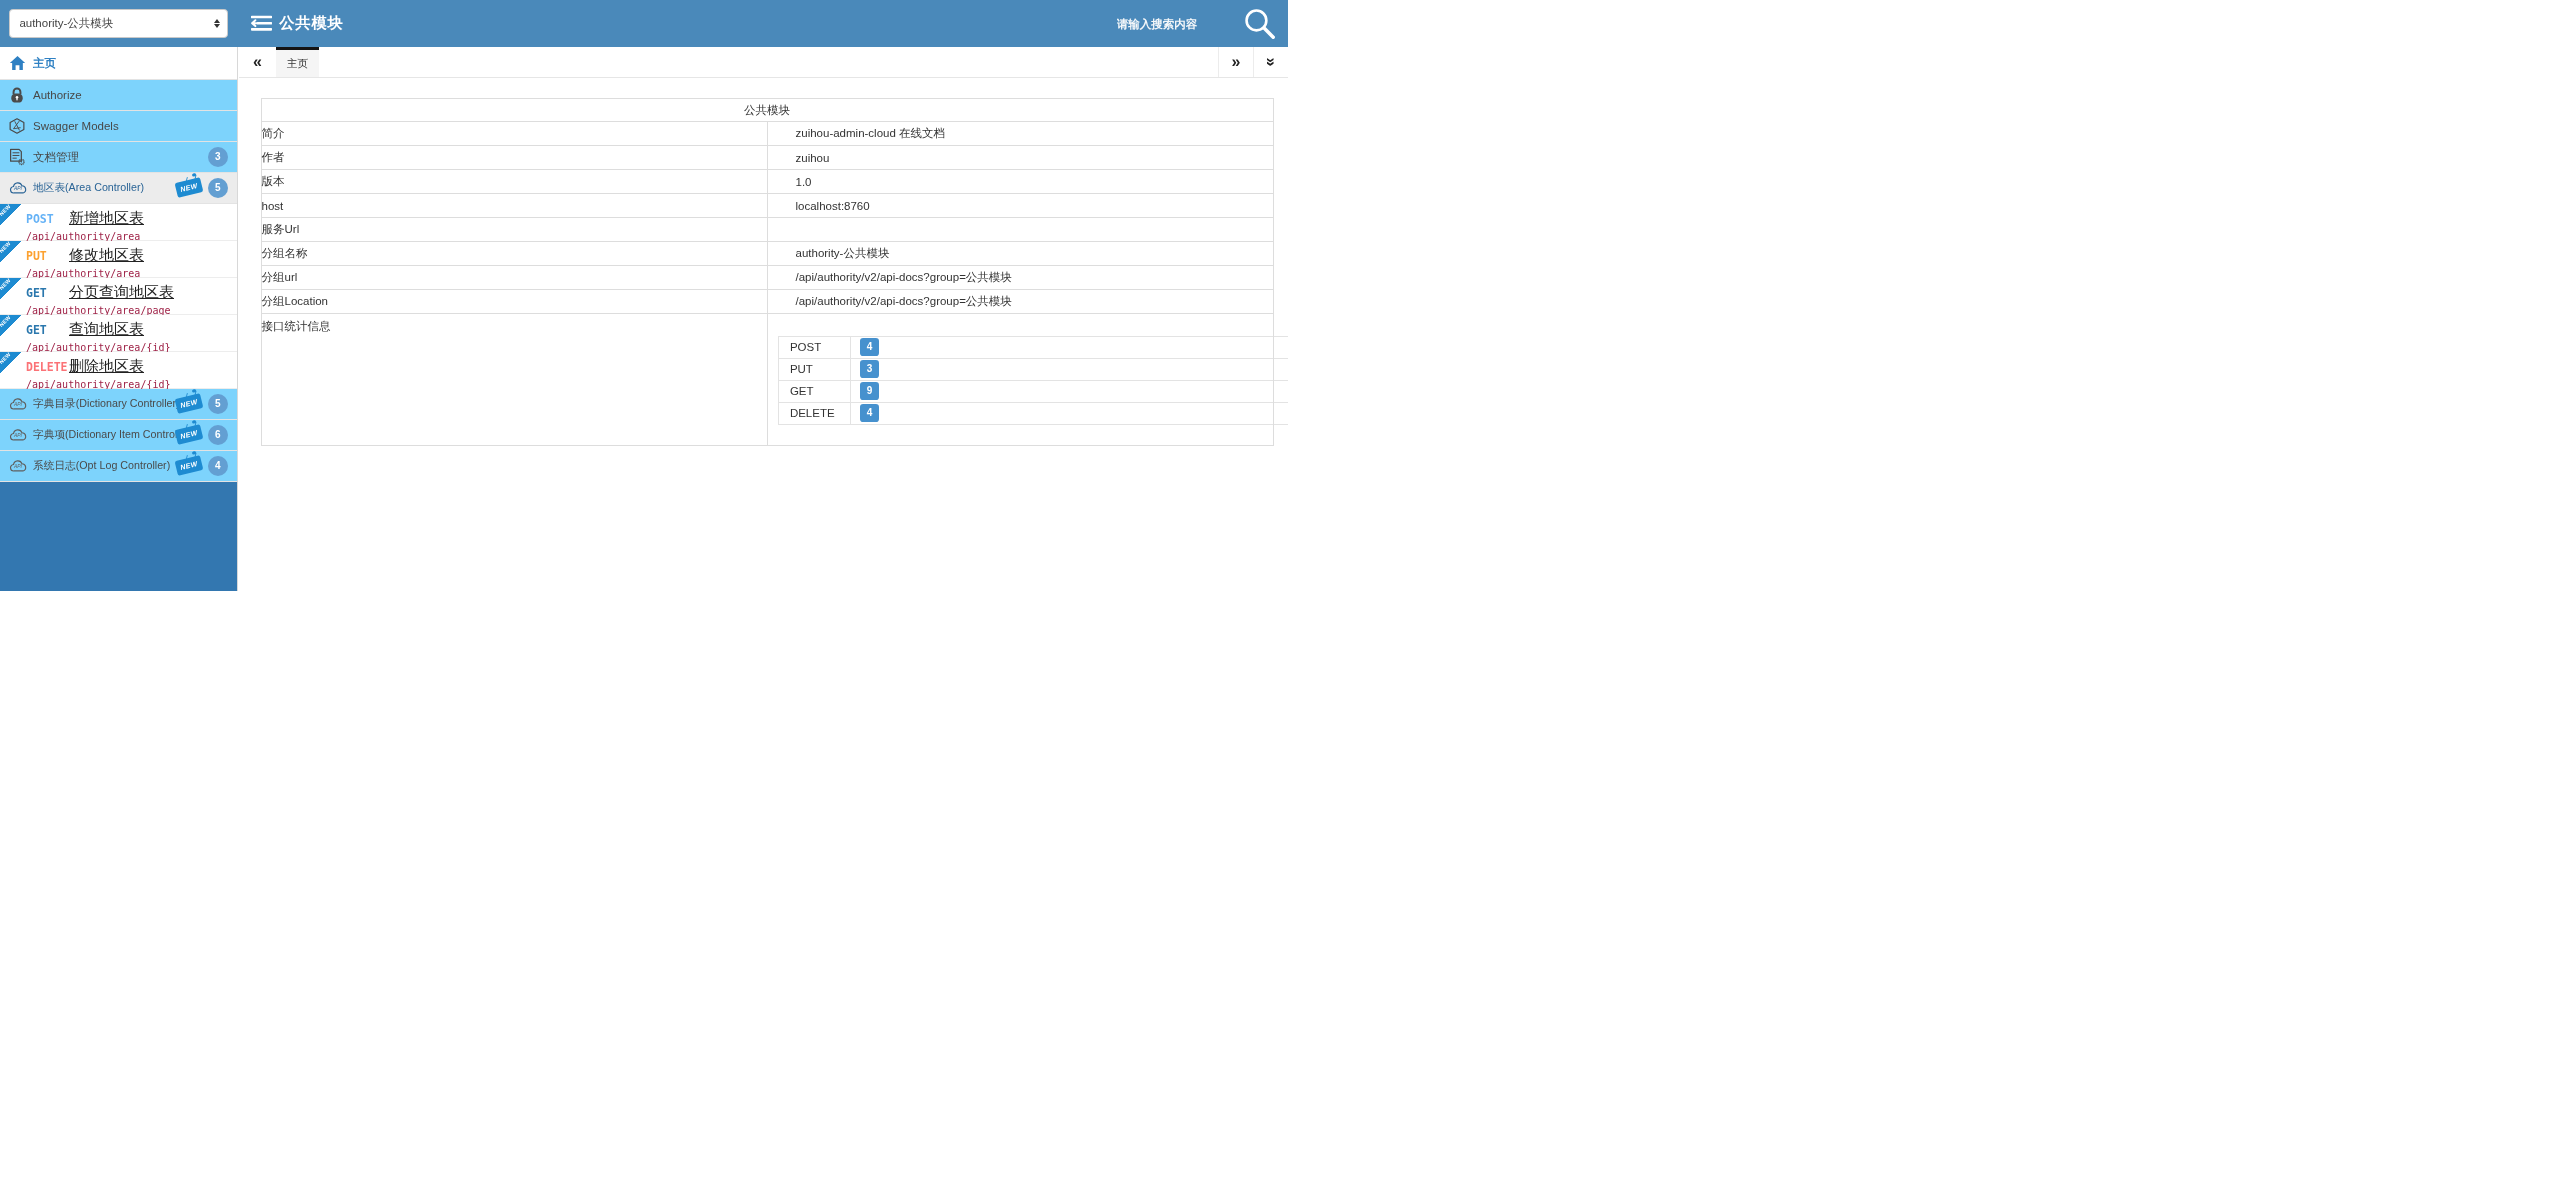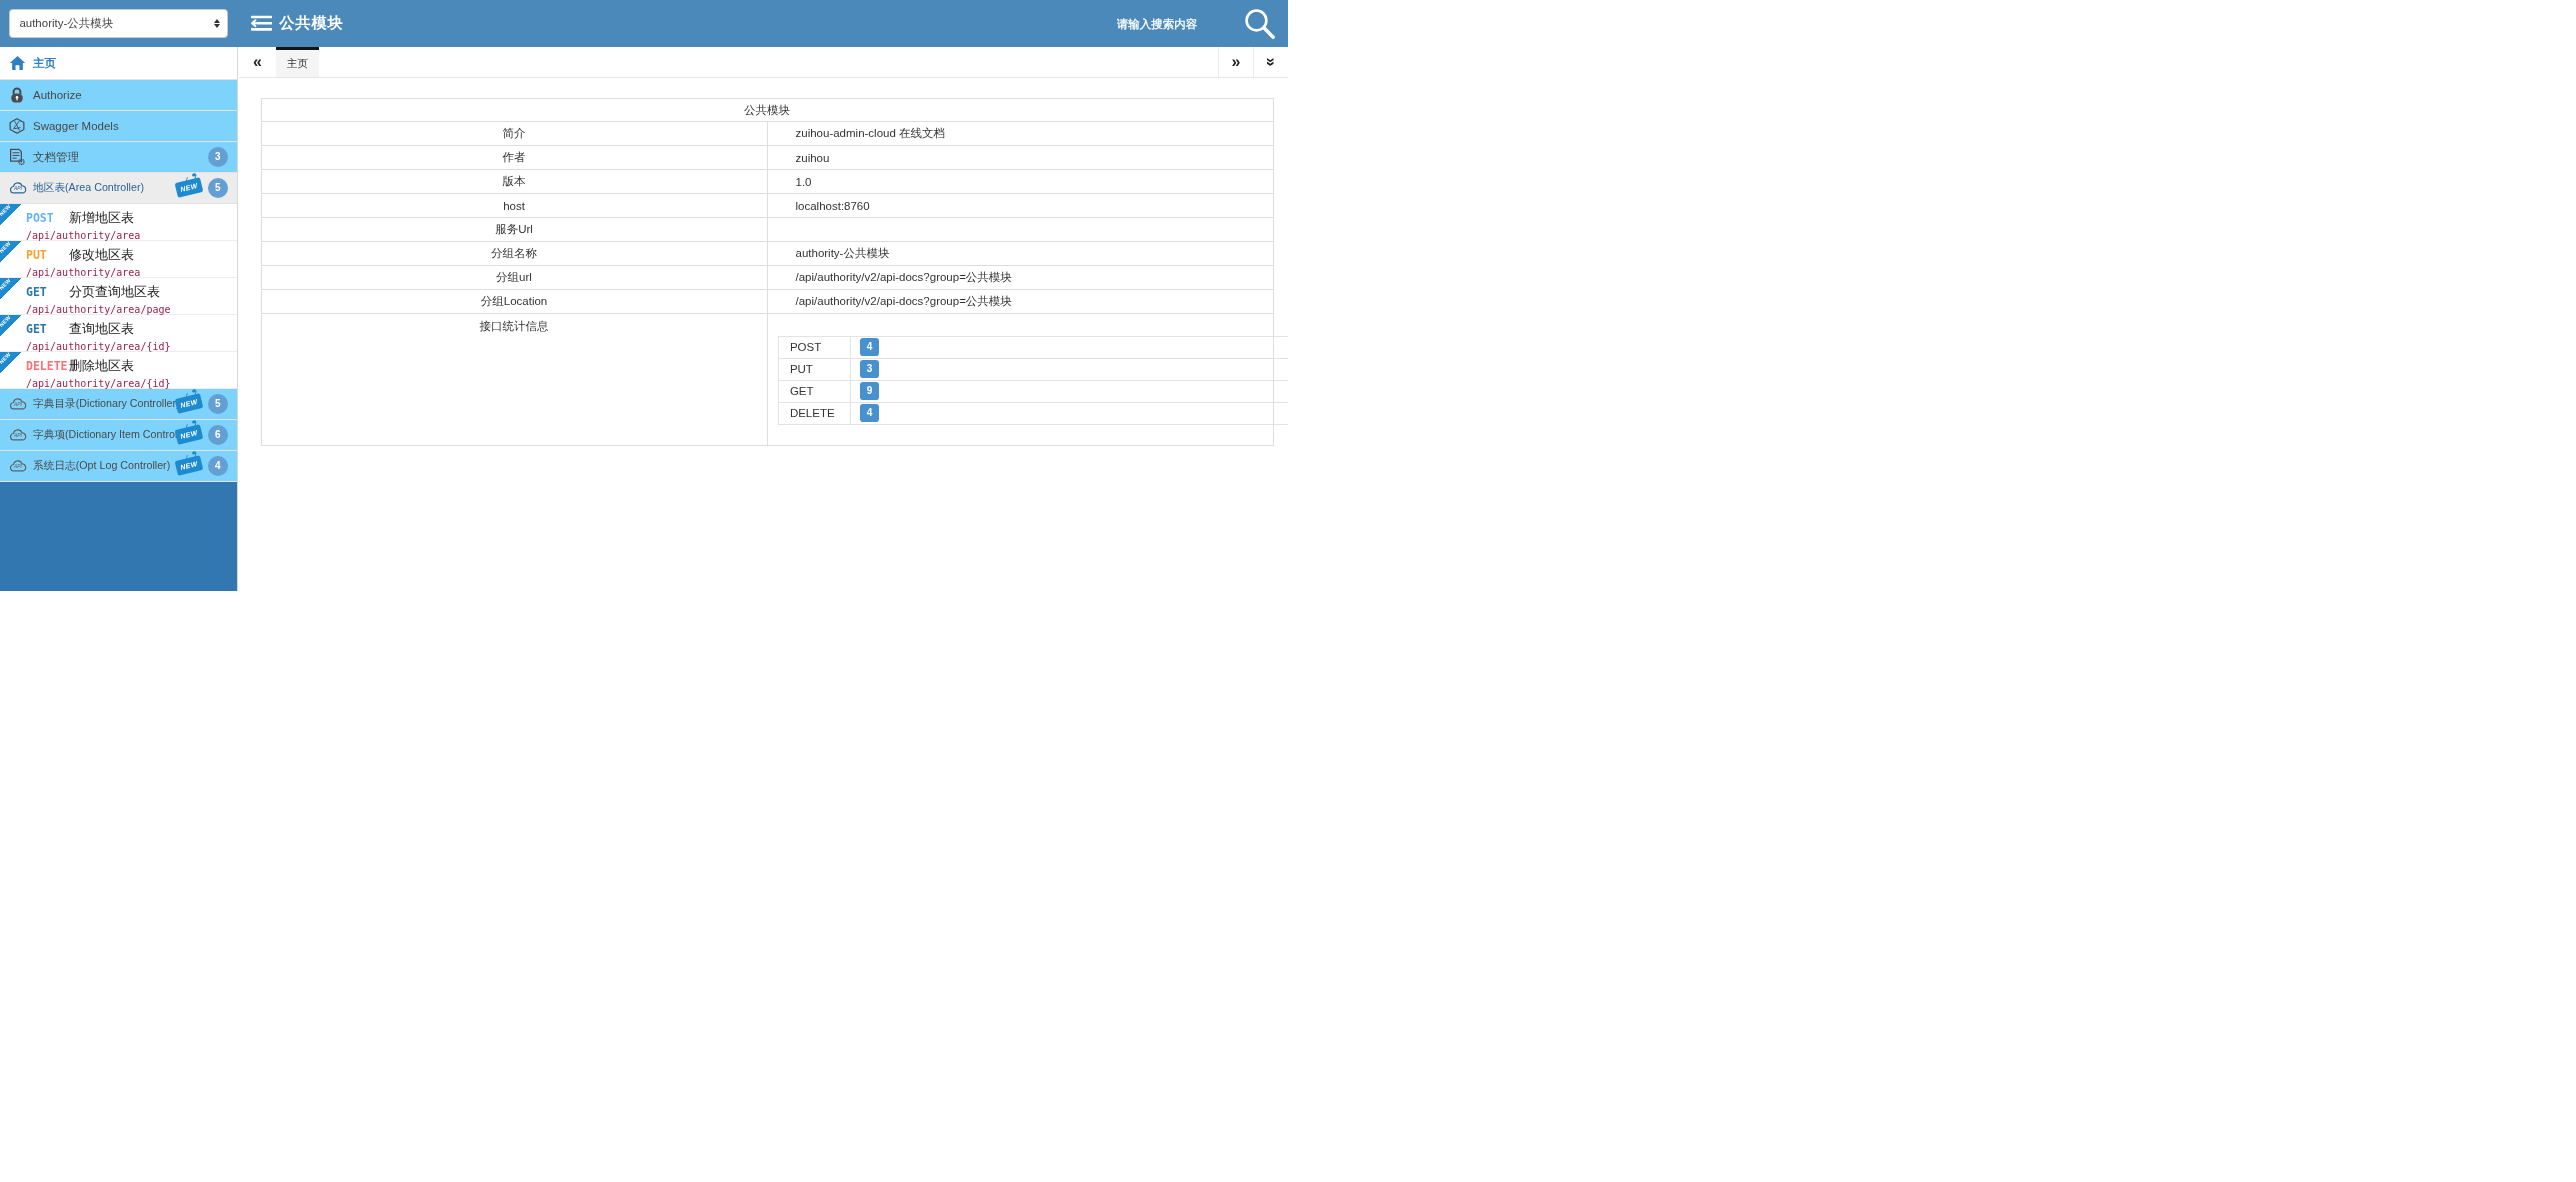--- a/index.html
+++ b/index.html
@@ -78,21 +78,21 @@
   .api-item{
     position:relative; height:37px; padding:5.4px 0 0 26px;
     border-bottom:0.8px solid #ededed; cursor:pointer; background:#fff;
   }
   .api-line1{ display:flex; align-items:center; }
   .api-method{
     font-family:"DejaVu Sans Mono", monospace; font-weight:bold; font-size:11.5px;
     width:43px; flex:none;
   }
   .m-post{ color:#65b2f6; } .m-put{ color:#fca130; } .m-get{ color:#2a77ad; } .m-delete{ color:#fb7276; }
-  .api-name{ font-size:13px; color:#222; }
+  .api-name{ font-size:15px; color:#222;text-decoration:underline; }
   .api-path{
     margin-top:3.1px; font-family:"DejaVu Sans Mono", monospace; font-size:10px; color:#9e2146;
   }
   .api-ribbon{
     position:absolute; top:0; left:0; width:21px; height:21px;
     background:linear-gradient(135deg,#1e8bd1 50%,transparent 50.5%);
   }
   .api-ribbon span{
     position:absolute; top:3.1px; left:-2.3px; transform:rotate(-45deg);
     font-size:5.4px; font-weight:bold; color:#fff; letter-spacing:0.4px;
@@ -119,21 +119,21 @@
     font-size:16px; font-weight:bold; color:#222; cursor:pointer;
   }
   .rot-down{ display:inline-block; transform:rotate(90deg); }
 
   
   .content{ padding:20px 0 0 21.5px; }
   table.info{ border-collapse:collapse; width:1013px; table-layout:fixed; }
   table.info th, table.info td{ border:0.8px solid #ddd; font-weight:normal; font-size:11.5px; color:#333; }
   table.info th{ height:23px; text-align:center; }
   table.info td{ height:24px; }
-  td.lbl{ width:260px; padding-left:0;text-align:center; }
+  td.lbl{ width:260px; padding-left:0; }
   td.val{ padding-left:28px; }
   td.lbl-top{ vertical-align:top; padding-top:5.4px; }
   td.val-stats{ vertical-align:top; padding:21.5px 0 20px 10.7px; }
   table.stats{ border-collapse:collapse; width:710px; background:#fff; }
   table.stats td{ border:0.8px solid #e3e3e3; height:22px; font-size:11.5px; color:#333; }
   td.stat-method{ width:72px; padding-left:10.7px; }
   td.stat-badge-cell{ padding-left:9.2px; }
   .stat-badge{
     display:inline-block; width:18.4px; height:18.4px; border-radius:3.1px; background:#4691ce;
     color:#fff; font-size:10px; font-weight:bold; text-align:center; line-height:18.4px;

